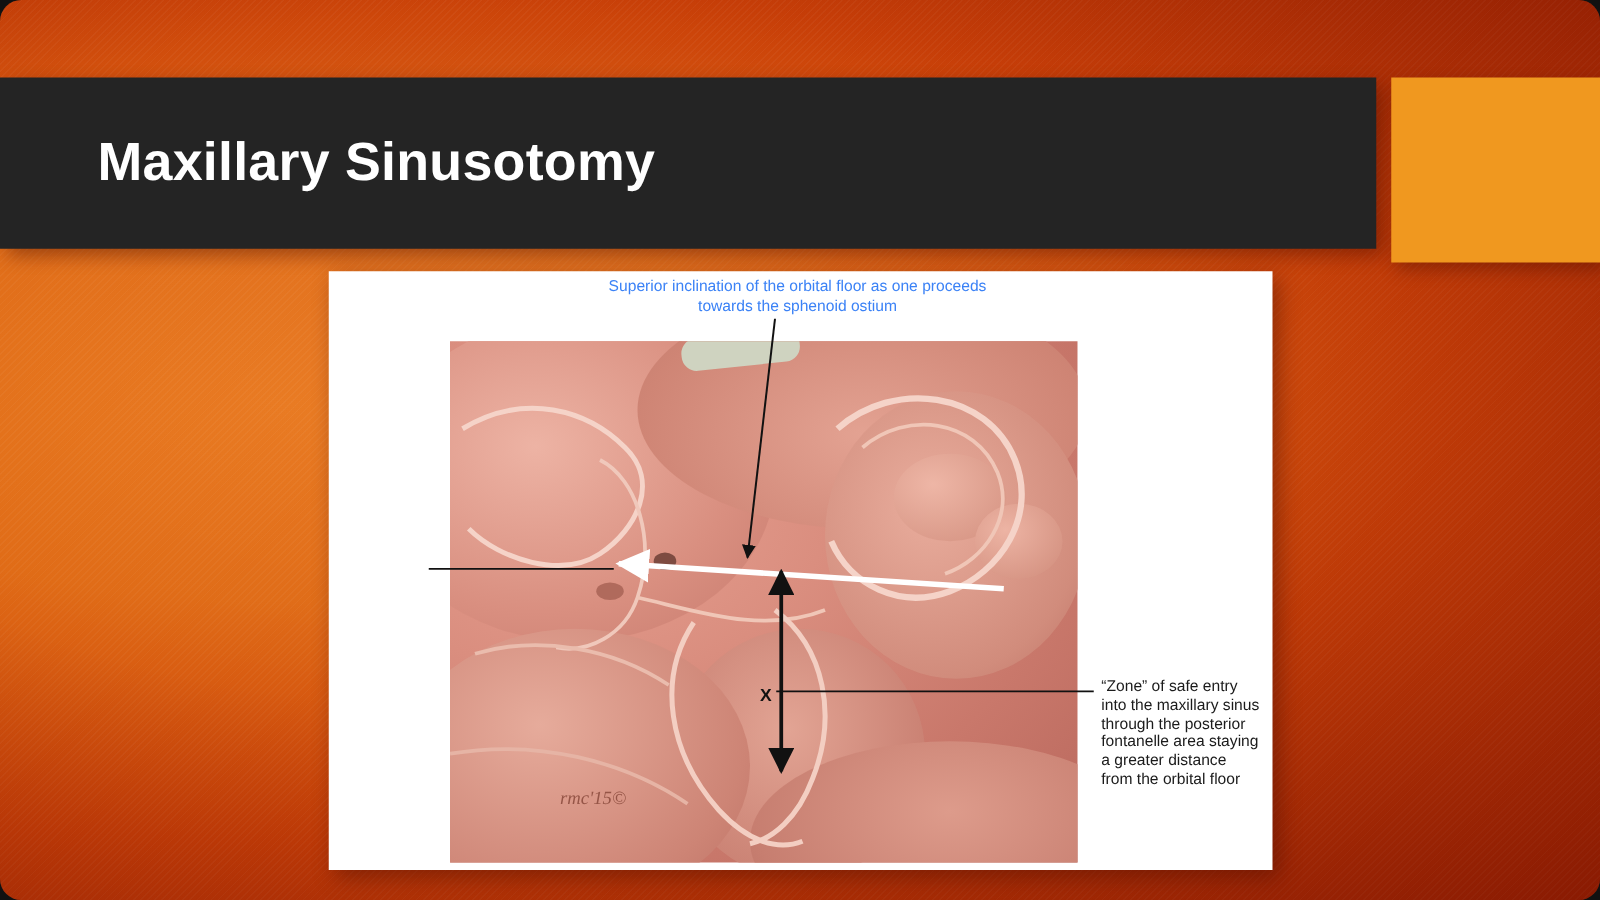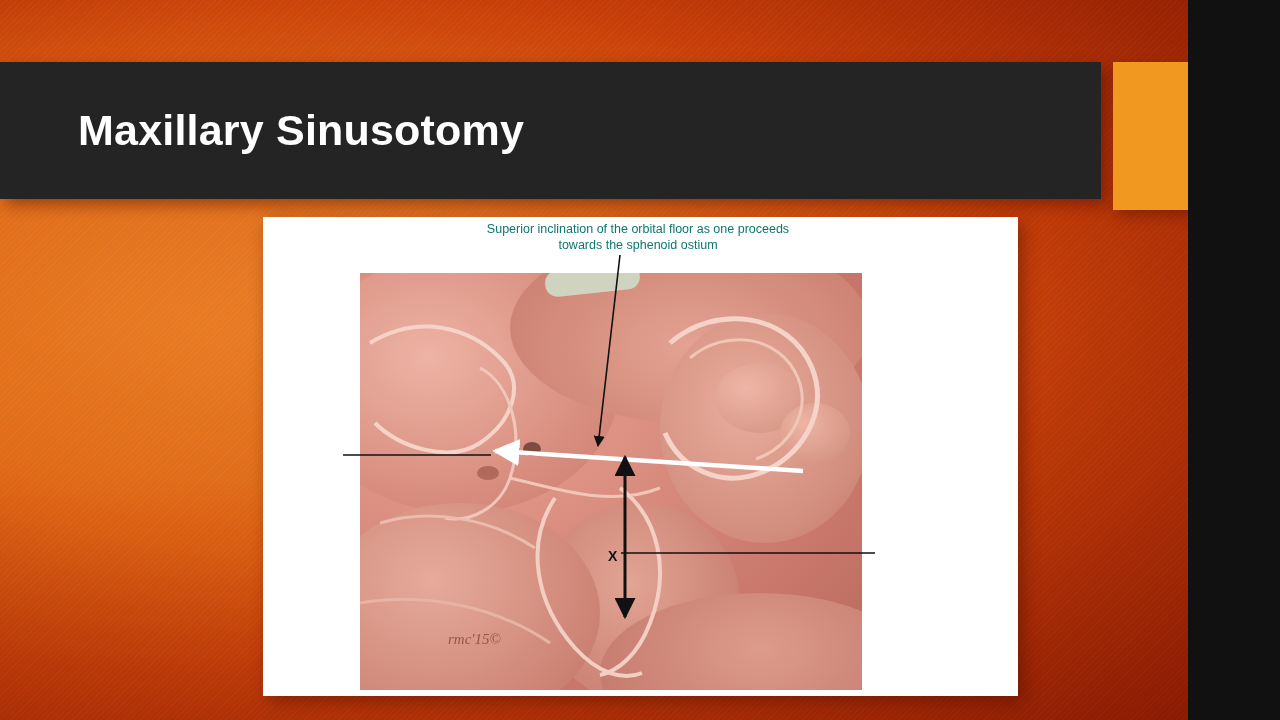--- a/index.html
+++ b/index.html
@@ -2,26 +2,27 @@
 <html><head>
 <meta charset="utf-8">
 <style>
   html, body {
     margin: 0;
     padding: 0;
     background: #111;
   }
   #slide {
     position: relative;
-    width: 1188px;
+    width: 1280px;
     height: 720px;
     overflow: hidden;
     font-family: "Liberation Sans", sans-serif;
     background:
       radial-gradient(ellipse at 18% 45%, #e8761b 0%, #e06b16 28%, #c93f08 62%, #a32303 100%);
+    border-radius: 17px;
   }
   
   #slide .texture {
     position: absolute;
     inset: 0;
     background-image: repeating-linear-gradient(
       135deg,
       rgba(255,255,255,0.035) 0px,
       rgba(255,255,255,0.035) 1px,
       rgba(0,0,0,0.0) 1px,
@@ -87,21 +88,21 @@
   }
   
   .cap-top {
     position: absolute;
     left: 205px;
     top: 5px;
     width: 340px;
     text-align: center;
     font-size: 12.5px;
     line-height: 1.25;
-    color: #0f766e;
+    color: #3b82f6;
   }
   
   .illus {
     position: absolute;
     left: 97px;
     top: 56px;
     width: 502px;
     height: 417px;
     overflow: hidden;
     background:
@@ -197,20 +198,21 @@
           <path d="M260,215 C300,245 310,300 290,350 C278,382 258,398 240,402" fill="none" stroke="#f3cec2" stroke-width="4"></path>
           <path d="M20,250 C70,235 130,245 175,275" fill="none" stroke="#eabcad" stroke-width="3"></path>
           <path d="M0,330 C70,318 140,336 190,370" fill="none" stroke="#e6b4a5" stroke-width="3"></path>
           <ellipse cx="172" cy="176" rx="9" ry="7" fill="#7e4b41"></ellipse>
           <ellipse cx="128" cy="200" rx="11" ry="7" fill="#b06a5c"></ellipse>
         </svg>
 
         <div class="sig">rmc'15©</div>
       </div>
 
+      <div class="cap-right">“Zone” of safe entry into the maxillary sinus through the posterior fontanelle area staying a greater distance from the orbital floor</div>
       <div class="x-label">X</div>
 
       <svg class="overlay" viewBox="0 0 755 479" preserveAspectRatio="none">
         <defs>
           <marker id="arrB" viewBox="0 0 10 10" refX="9" refY="5" markerWidth="7" markerHeight="7" orient="auto-start-reverse">
             <path d="M0,0 L10,5 L0,10 z" fill="#111"></path>
           </marker>
           <marker id="arrW" viewBox="0 0 10 10" refX="9" refY="5" markerWidth="6" markerHeight="6" orient="auto-start-reverse">
             <path d="M0,0 L10,5 L0,10 z" fill="#ffffff"></path>
           </marker>

